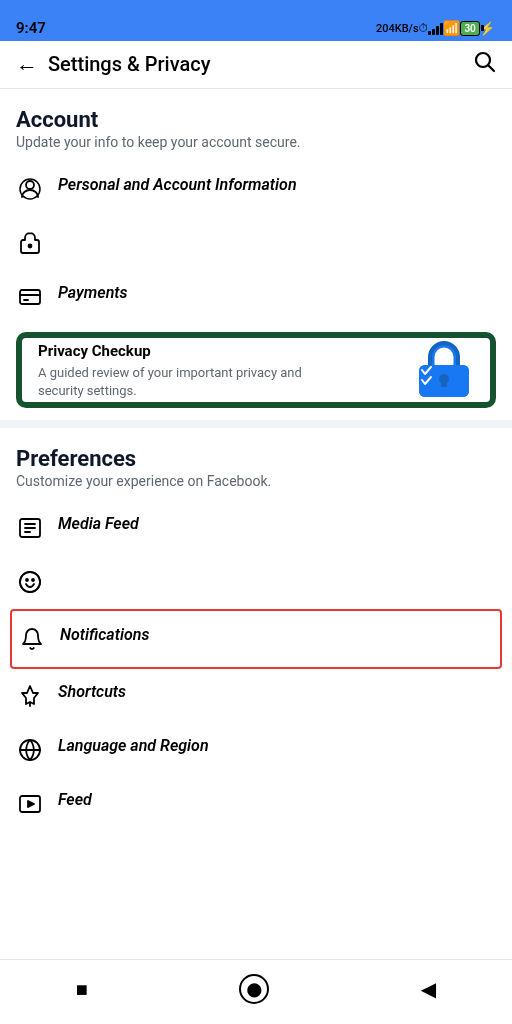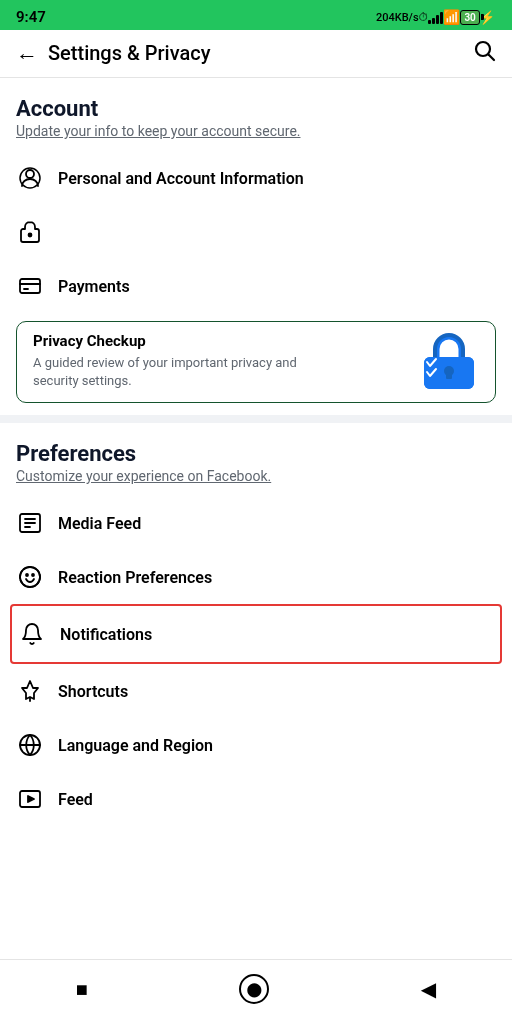--- a/index.html
+++ b/index.html
@@ -10,22 +10,22 @@
       width: 512px;
       min-height: 1024px;
       overflow-x: hidden;
     }
 
     
     .status-bar {
       display: flex;
       justify-content: space-between;
       align-items: center;
-      padding: 8px 16px 4px;
-      background: #22c55e;
+      padding: 19px 16px 4px;
+      background: #3b82f6;
     }
     .status-time {
       font-size: 15px;
       font-weight: 600;
       color: #000;
     }
     .status-icons {
       display: flex;
       align-items: center;
       font-size: 12px;
@@ -101,31 +101,30 @@
     .section-title {
       font-size: 22px;
       font-weight: 700;
       color: #0f172a;
       margin-bottom: 2px;
     }
     .section-subtitle {
       font-size: 14px;
       color: #606770;
       margin-bottom: 12px;
-      text-decoration: underline;
     }
 
     
     .menu-item {
       display: flex;
-      align-items: center;
       gap: 14px;
       padding: 13px 0;
       cursor: pointer;
       border-bottom: none;
+      font-style: italic;
     }
     .menu-icon {
       width: 28px;
       height: 28px;
       display: flex;
       align-items: center;
       justify-content: center;
       flex-shrink: 0;
     }
     .menu-icon svg {
@@ -134,25 +133,25 @@
     }
     .menu-label {
       font-size: 16px;
       font-weight: 600;
       color: #000;
     }
 
     
     .privacy-card {
       margin: 8px 0 6px;
-      border: 1px solid #14532d;
+      border: 6px solid #14532d;
       border-radius: 10px;
-      padding: 10px 16px;
-      display: flex;
-      align-items: flex-start;
+      padding: 2px 16px;
+      display: flex;
+      align-items: flex-end;
       justify-content: space-between;
       cursor: pointer;
     }
     .privacy-card-text .card-title {
       font-size: 15px;
       font-weight: 700;
       color: #000;
       margin-bottom: 4px;
     }
     .privacy-card-text .card-desc {
@@ -342,21 +341,20 @@
       <div class="menu-icon">
         <svg viewBox="0 0 24 24" fill="none" stroke="#000" stroke-width="1.8" stroke-linecap="round" stroke-linejoin="round">
           <circle cx="12" cy="12" r="10"></circle>
           <path d="M8 14s1.5 3 4 3 4-3 4-3"></path>
           <circle cx="9" cy="10" r="1" fill="#000"></circle>
           <circle cx="15" cy="10" r="1" fill="#000"></circle>
 
           <circle cx="12" cy="12" r="10" stroke-dasharray="3 2"></circle>
         </svg>
       </div>
-      <span class="menu-label">Reaction Preferences</span>
     </div>
 
     <div class="menu-item menu-item-highlighted">
       <div class="menu-icon">
         <svg viewBox="0 0 24 24" fill="none" stroke="#000" stroke-width="1.8" stroke-linecap="round" stroke-linejoin="round">
           <path d="M18 8A6 6 0 0 0 6 8c0 7-3 9-3 9h18s-3-2-3-9"></path>
           <path d="M13.73 21a2 2 0 0 1-3.46 0"></path>
         </svg>
       </div>
       <span class="menu-label">Notifications</span>

